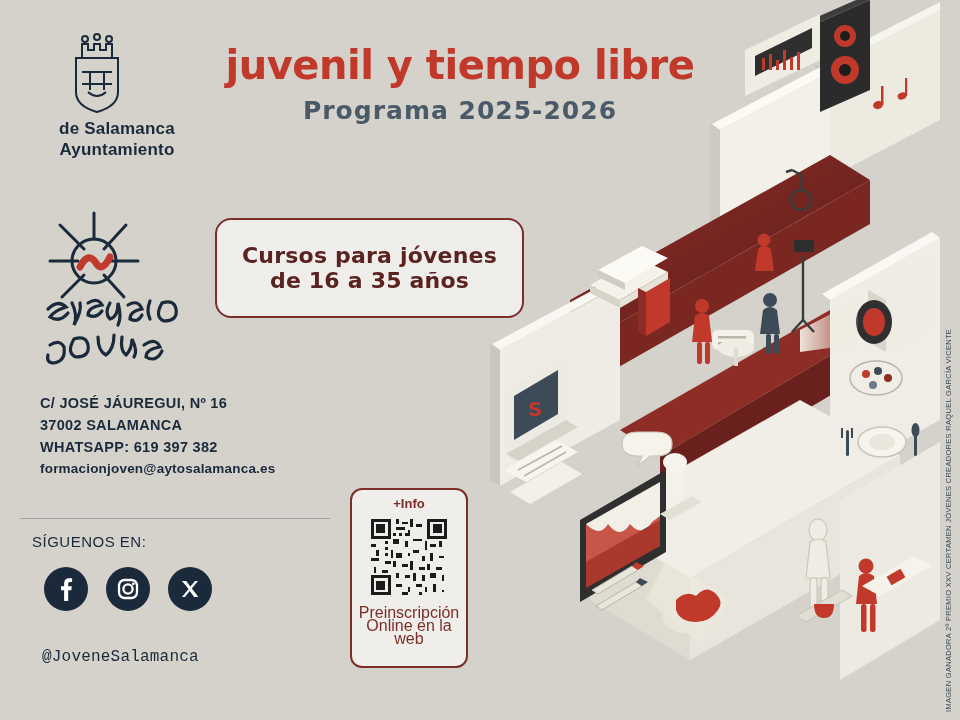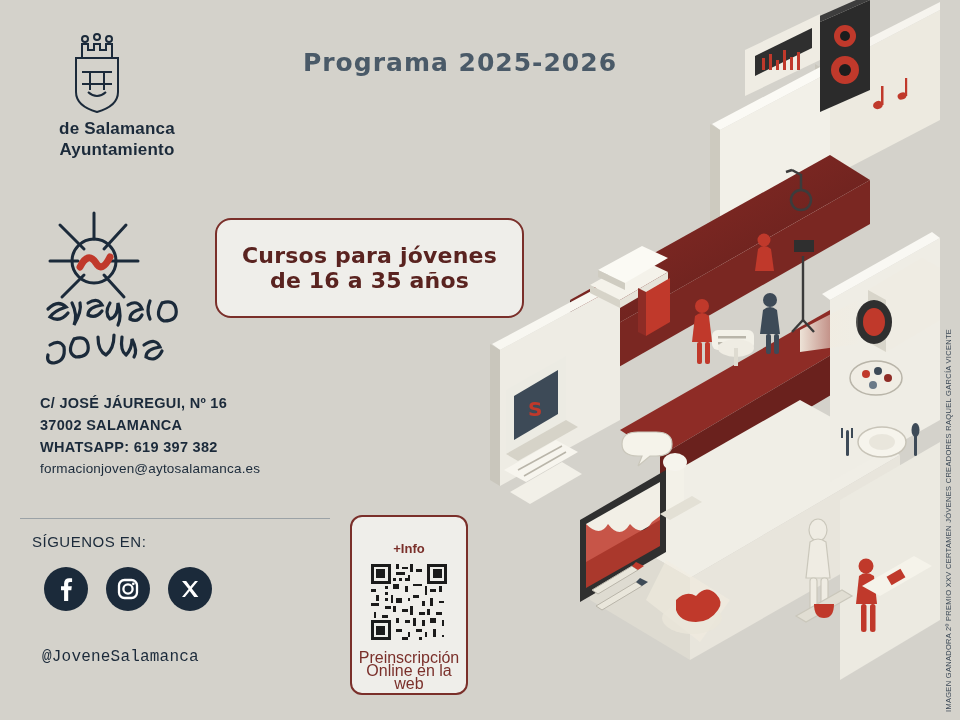--- a/index.html
+++ b/index.html
@@ -57,21 +57,21 @@
     position: absolute;
     left: 40px; top: 392px;
     width: 330px;
     color: #1b2a3a;
     font-size: 14.5px;
     font-weight: bold;
     line-height: 22px;
     letter-spacing: .3px;
   }
   .address .email {
-    font-weight: normal;
+    font-weight: bold;
     font-size: 13.5px;
     letter-spacing: .2px;
   }
 
   .divider {
     position: absolute;
     left: 20px; top: 518px;
     width: 310px; height: 1px;
     background: #6b7a88;
     opacity: .55;
@@ -154,29 +154,29 @@
     color: #5a2320;
     font-size: 22px;
     font-weight: bold;
     letter-spacing: .2px;
     font-family: "DejaVu Sans", sans-serif;
   }
 
   
   .qr-box {
     position: absolute;
-    left: 350px; top: 515px;
+    left: 350px; top: 488px;
     width: 118px; height: 180px;
     border: 2px solid #7a2f2a;
     border-radius: 12px;
     background: #efeeea;
     display: flex;
     flex-direction: column;
     align-items: center;
-    padding-top: 24px;
+    padding-top: 6px;
     box-sizing: border-box;
   }
   .qr-title {
     color: #7a2f2a;
     font-size: 13px;
     font-weight: bold;
     margin-bottom: 5px;
   }
   .qr-code {
     width: 82px; height: 82px;
@@ -526,20 +526,21 @@
         <svg width="24" height="24" viewBox="0 0 24 24" xmlns="http://www.w3.org/2000/svg">
           <path d="M4 4h4.2l4.1 5.6L17 4h3l-6.2 7.6L20.4 20h-4.2l-4.5-6.1L6.9 20H4l6.6-8.1z" fill="#ffffff"></path>
         </svg>
       </div>
     </div>
 
     <div class="handle">@JoveneSalamanca</div>
   </div>
 
   <div class="title-block">
+    <div class="title-2">juvenil y tiempo libre</div>
     <div class="subtitle">Programa  2025-2026</div>
   </div>
 
   <div class="callout">
     <div>Cursos para jóvenes</div>
     <div>de 16 a 35 años</div>
   </div>
 
   <div class="qr-box">
     <div class="qr-title">+Info</div>

